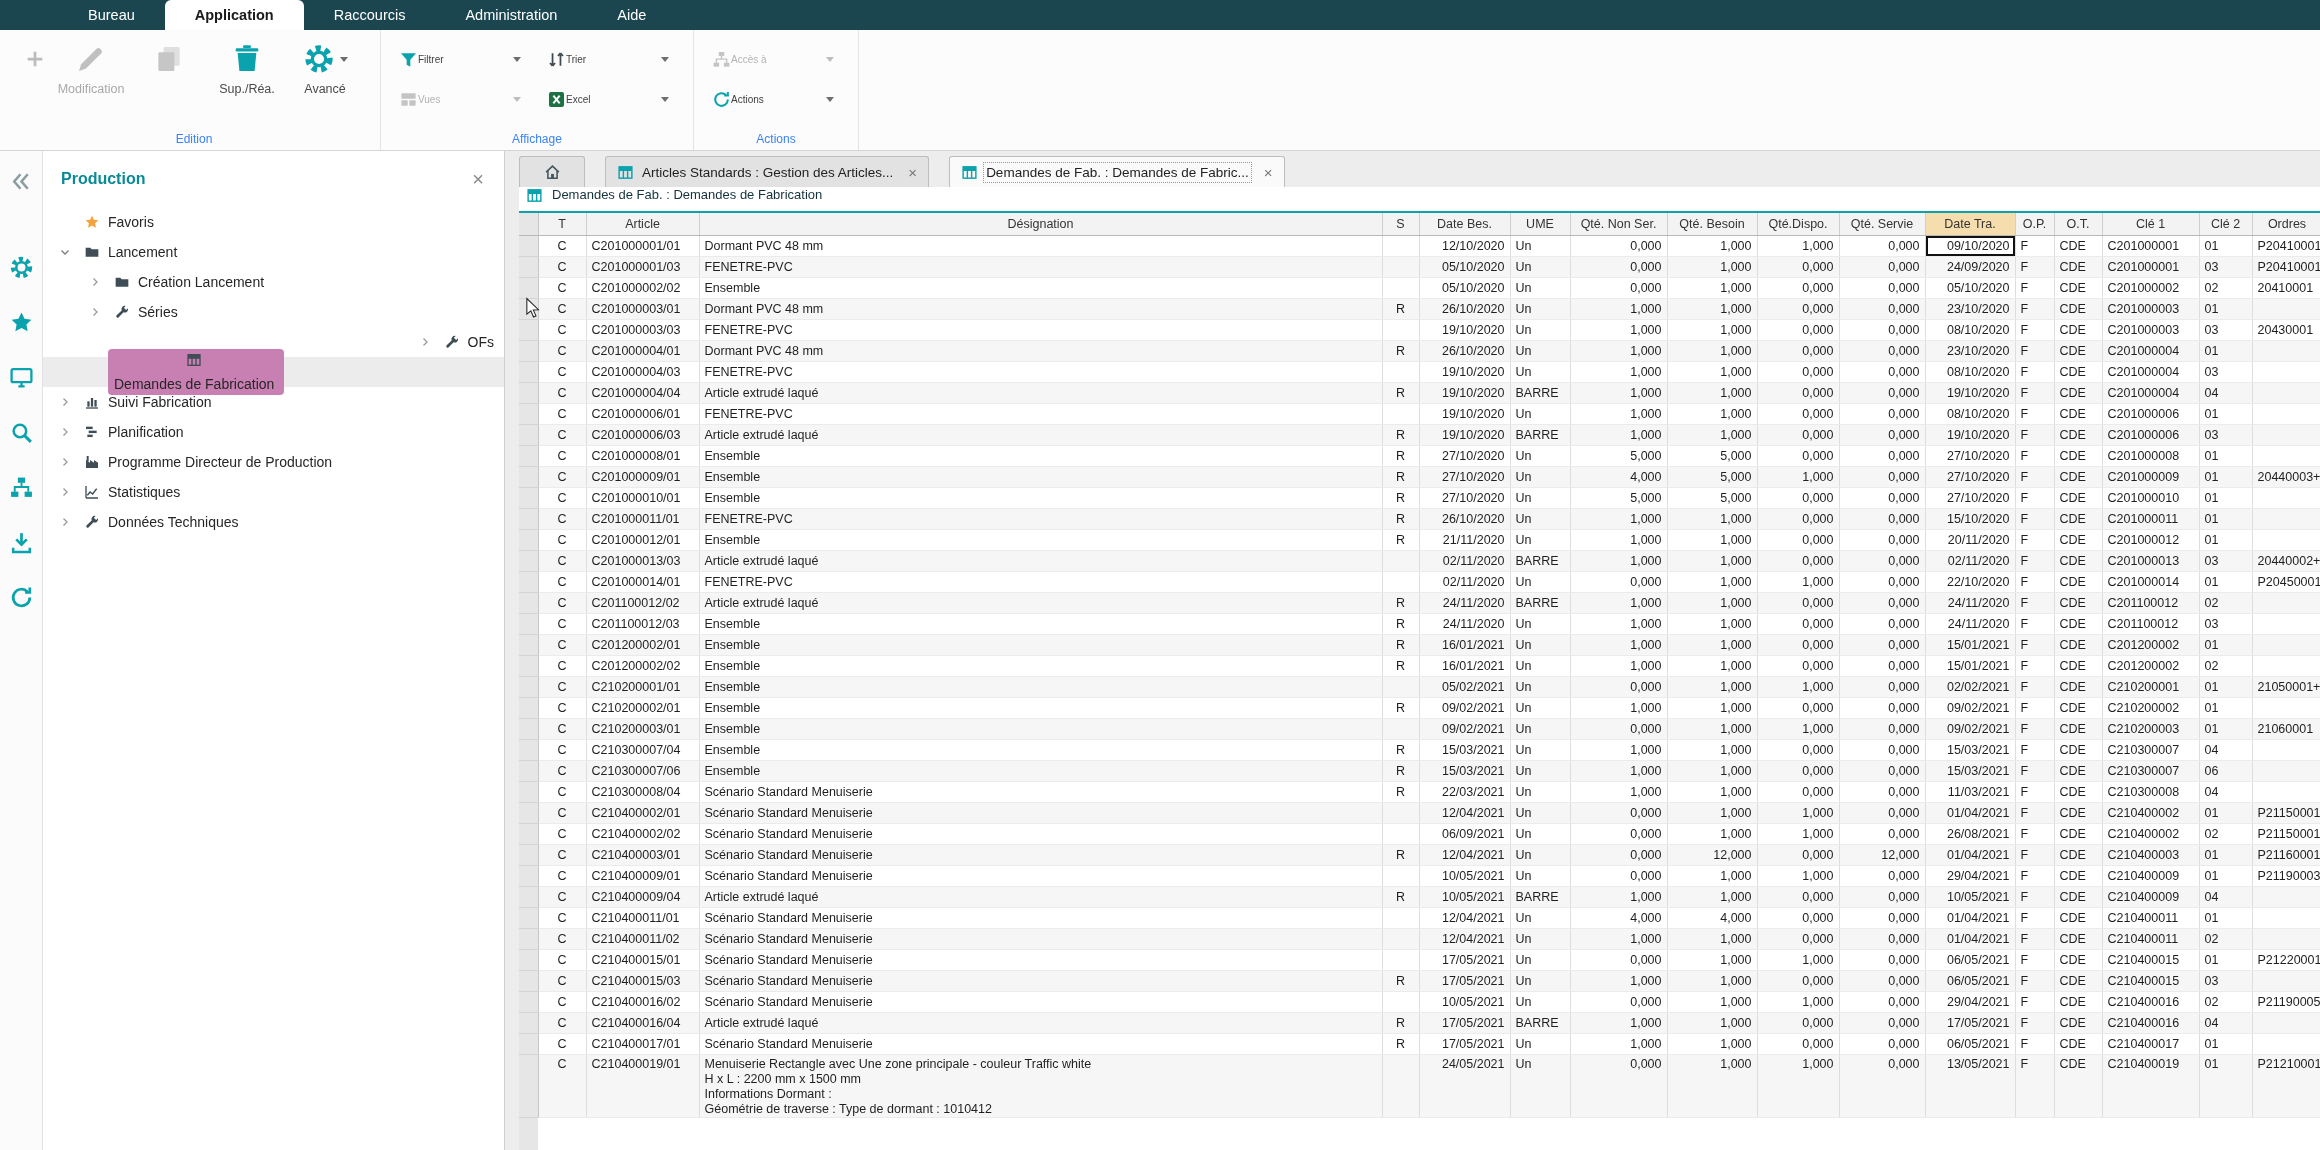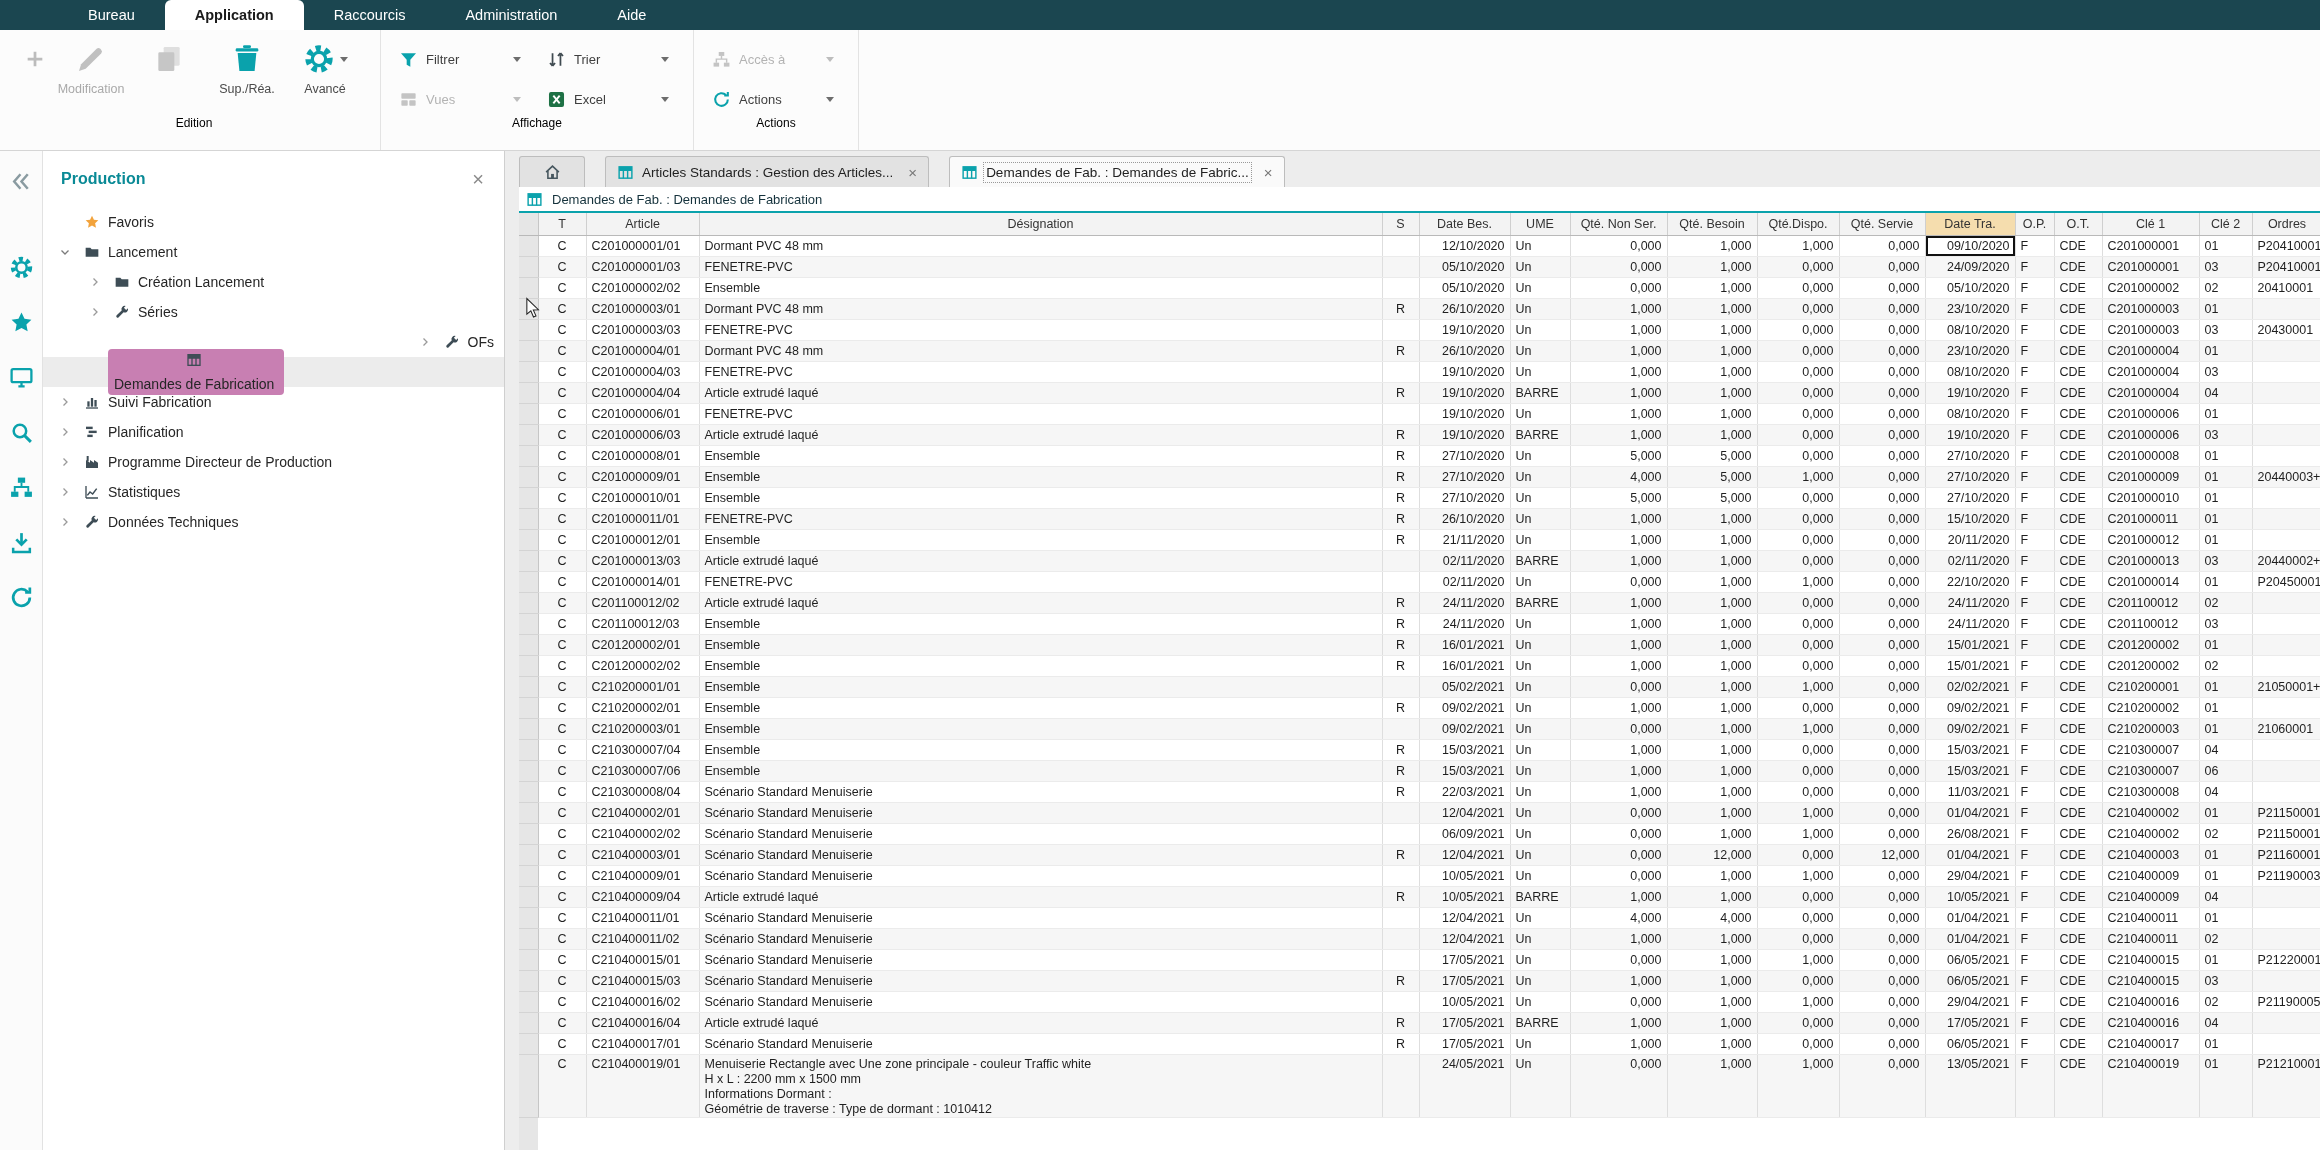--- a/index.html
+++ b/index.html
@@ -6,32 +6,32 @@
   .app{width:2320px;height:1150px;overflow:hidden;display:flex;flex-direction:column;background:#fff;position:relative;}
 
   
   .topbar{height:30px;flex:0 0 30px;background:#1b4650;display:flex;align-items:stretch;padding-left:58px;}
   .mitem{color:#fff;font-size:14.5px;line-height:30px;padding:0 30px;white-space:nowrap;}
   .mitem.active{background:#ffffff;color:#1b1b1b;font-weight:bold;border-radius:6px 6px 0 0;}
 
   
   .ribbon{height:120px;flex:0 0 120px;background:#fcfcfc;border-bottom:1px solid #d5d5d5;display:flex;padding-left:8px;}
   .rgroup{position:relative;display:flex;padding:6px 16px 22px 10px;border-right:1px solid #e3e3e3;}
-  .rg-label{position:absolute;left:0;right:0;bottom:20px;text-align:center;font-size:12px;color:#000000;}
+  .rg-label{position:absolute;left:0;right:0;bottom:4px;text-align:center;font-size:12px;color:#3b82f6;}
   .rg-body{display:flex;align-items:flex-start;}
   .mini-btn{margin-top:12px;width:34px;display:flex;justify-content:center;}
   .mini-btn span{width:22px;height:22px;display:block;}
   .big-btn{width:78px;display:flex;flex-direction:column;align-items:center;gap:7px;padding-top:7px;}
   .big-btn .bicon{width:32px;height:32px;display:block;}
   .big-btn .blabel{font-size:12.5px;color:#4a4a4a;white-space:nowrap;}
   .big-btn.disabled .blabel{color:#a9a9a9;}
   .icon-row{display:flex;align-items:center;gap:5px;}
   .cols{flex-direction:column;gap:14px;padding-top:10px;}
   .srow{display:flex;gap:10px;}
-  .small-btn{display:flex;align-items:center;gap:8px;height:26px;width:122px;padding:0 8px;font-size:13px;color:#3f3f3f;white-space:nowrap;text-align:right;}
+  .small-btn{display:flex;align-items:center;height:26px;width:122px;padding:0 8px;font-size:10px;color:#3f3f3f;white-space:nowrap;text-align:right;}
   .small-btn .sicon{width:19px;height:19px;display:block;flex:0 0 19px;}
   .small-btn.disabled{color:#b3b3b3;}
   .caret{width:0;height:0;border-left:4.5px solid transparent;border-right:4.5px solid transparent;border-top:5px solid #6d6d6d;flex:0 0 auto;}
   .caret.lt{border-top-color:#bdbdbd;}
   .small-btn .caret{margin-left:auto;}
 
   
   .main-row{flex:1;display:flex;min-height:0;}
 
   
@@ -56,21 +56,21 @@
   
   .content{flex:1;min-width:0;display:flex;flex-direction:column;background:#ededed;padding-left:14px;}
   .tabbar{height:36px;flex:0 0 36px;display:flex;align-items:flex-end;gap:20px;}
   .tab{height:30px;display:flex;align-items:center;gap:8px;background:#e2e2e2;border:1px solid #bdbdbd;border-bottom:none;padding:0 11px;font-size:13.5px;color:#222;border-radius:3px 3px 0 0;white-space:nowrap;}
   .tab.active{background:#fafafa;margin-top:28px;}
   .tab.active .tlabel{outline:1px dotted #999;outline-offset:2px;}
   .tab-home{width:42px;justify-content:center;}
   .ticon{width:17px;height:17px;display:block;flex:0 0 17px;}
   .tclose{color:#777;font-size:15px;margin-left:7px;}
 
-  .titlebar{height:24px;flex:0 0 24px;background:#ffffff;border-bottom:2px solid #0aa2ac;display:flex;align-items:center;gap:9px;padding-left:7px;font-size:13px;color:#15323c;}
+  .titlebar{height:24px;flex:0 0 24px;background:#ffffff;border-bottom:2px solid #0aa2ac;display:flex;align-items:flex-start;gap:9px;padding-left:7px;font-size:13px;color:#15323c;}
 
   
   .grid-area{flex:1;position:relative;min-height:0;background:linear-gradient(to right,#e6e6e6 19px,#ffffff 19px);}
   table.grid{border-collapse:collapse;table-layout:fixed;width:1803px;font-size:12.5px;color:#1f1f1f;}
   .grid th{height:22px;background:#f3f3f3;border-right:1px solid #cfcfcf;border-bottom:1px solid #b9b9b9;font-weight:normal;font-size:12.5px;color:#333;text-align:center;overflow:hidden;white-space:nowrap;padding:0 3px;}
   .grid th.selh{background:#e6e6e6;border-right:1px solid #c6c6c6;}
   .grid th.sorted{background:#f5ddae;}
   .grid td{height:20px;border-right:1px solid #dedede;border-bottom:1px solid #ebebeb;padding:0 5px;overflow:hidden;white-space:nowrap;background:#fff;}
   .grid td.selcell{background:#e6e6e6;border-bottom:1px solid #d4d4d4;border-right:1px solid #c6c6c6;padding:0;}
   .grid tbody tr:nth-child(even) td:not(.selcell){background:#f6f6f6;}

